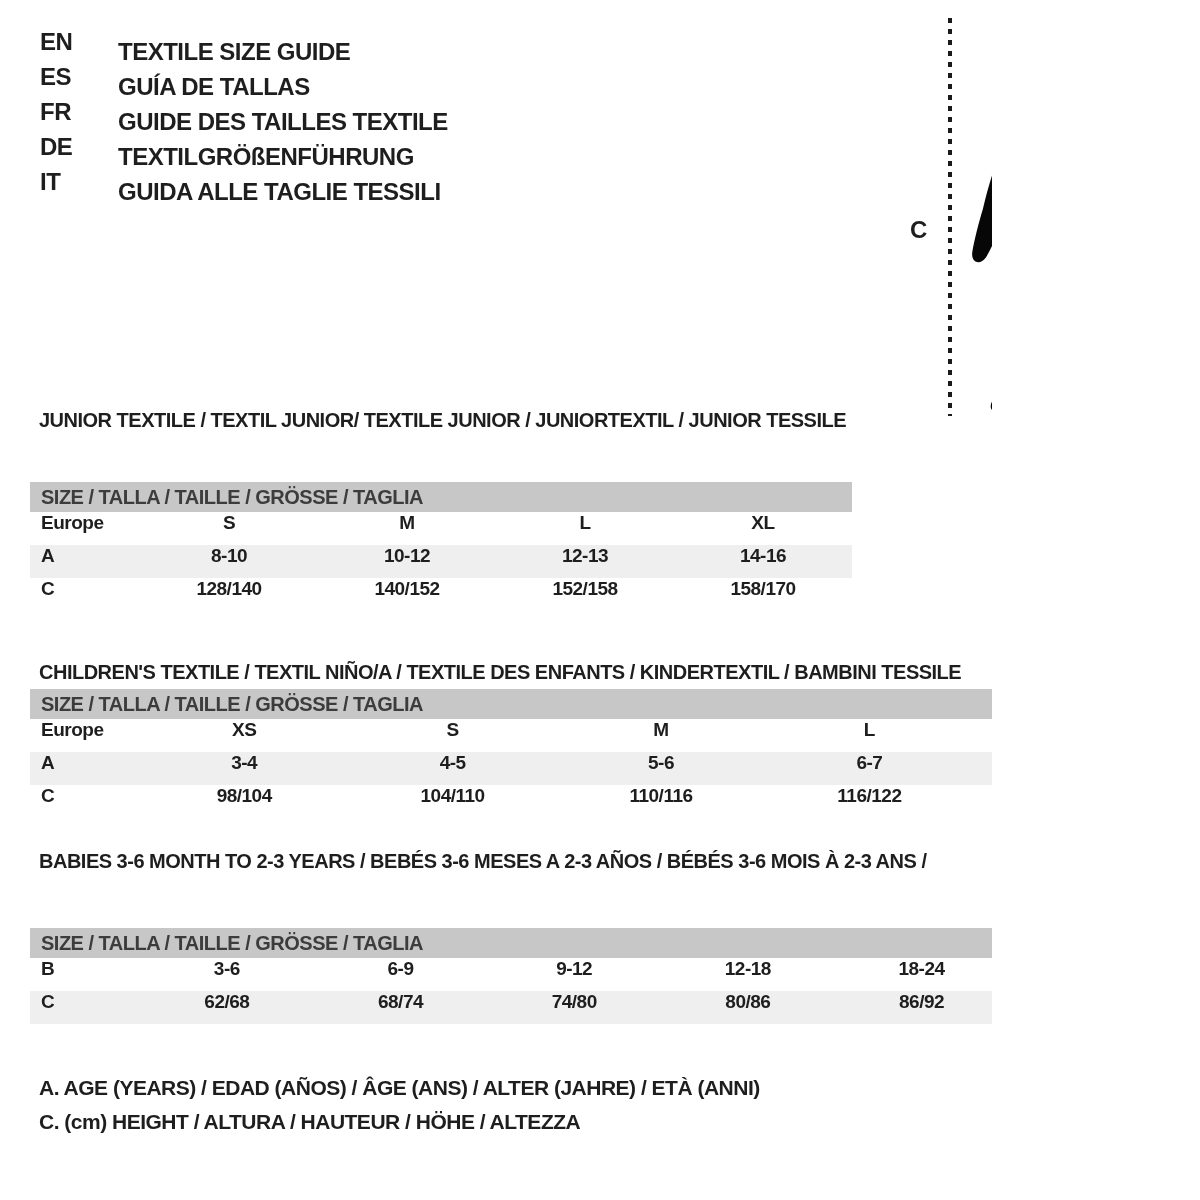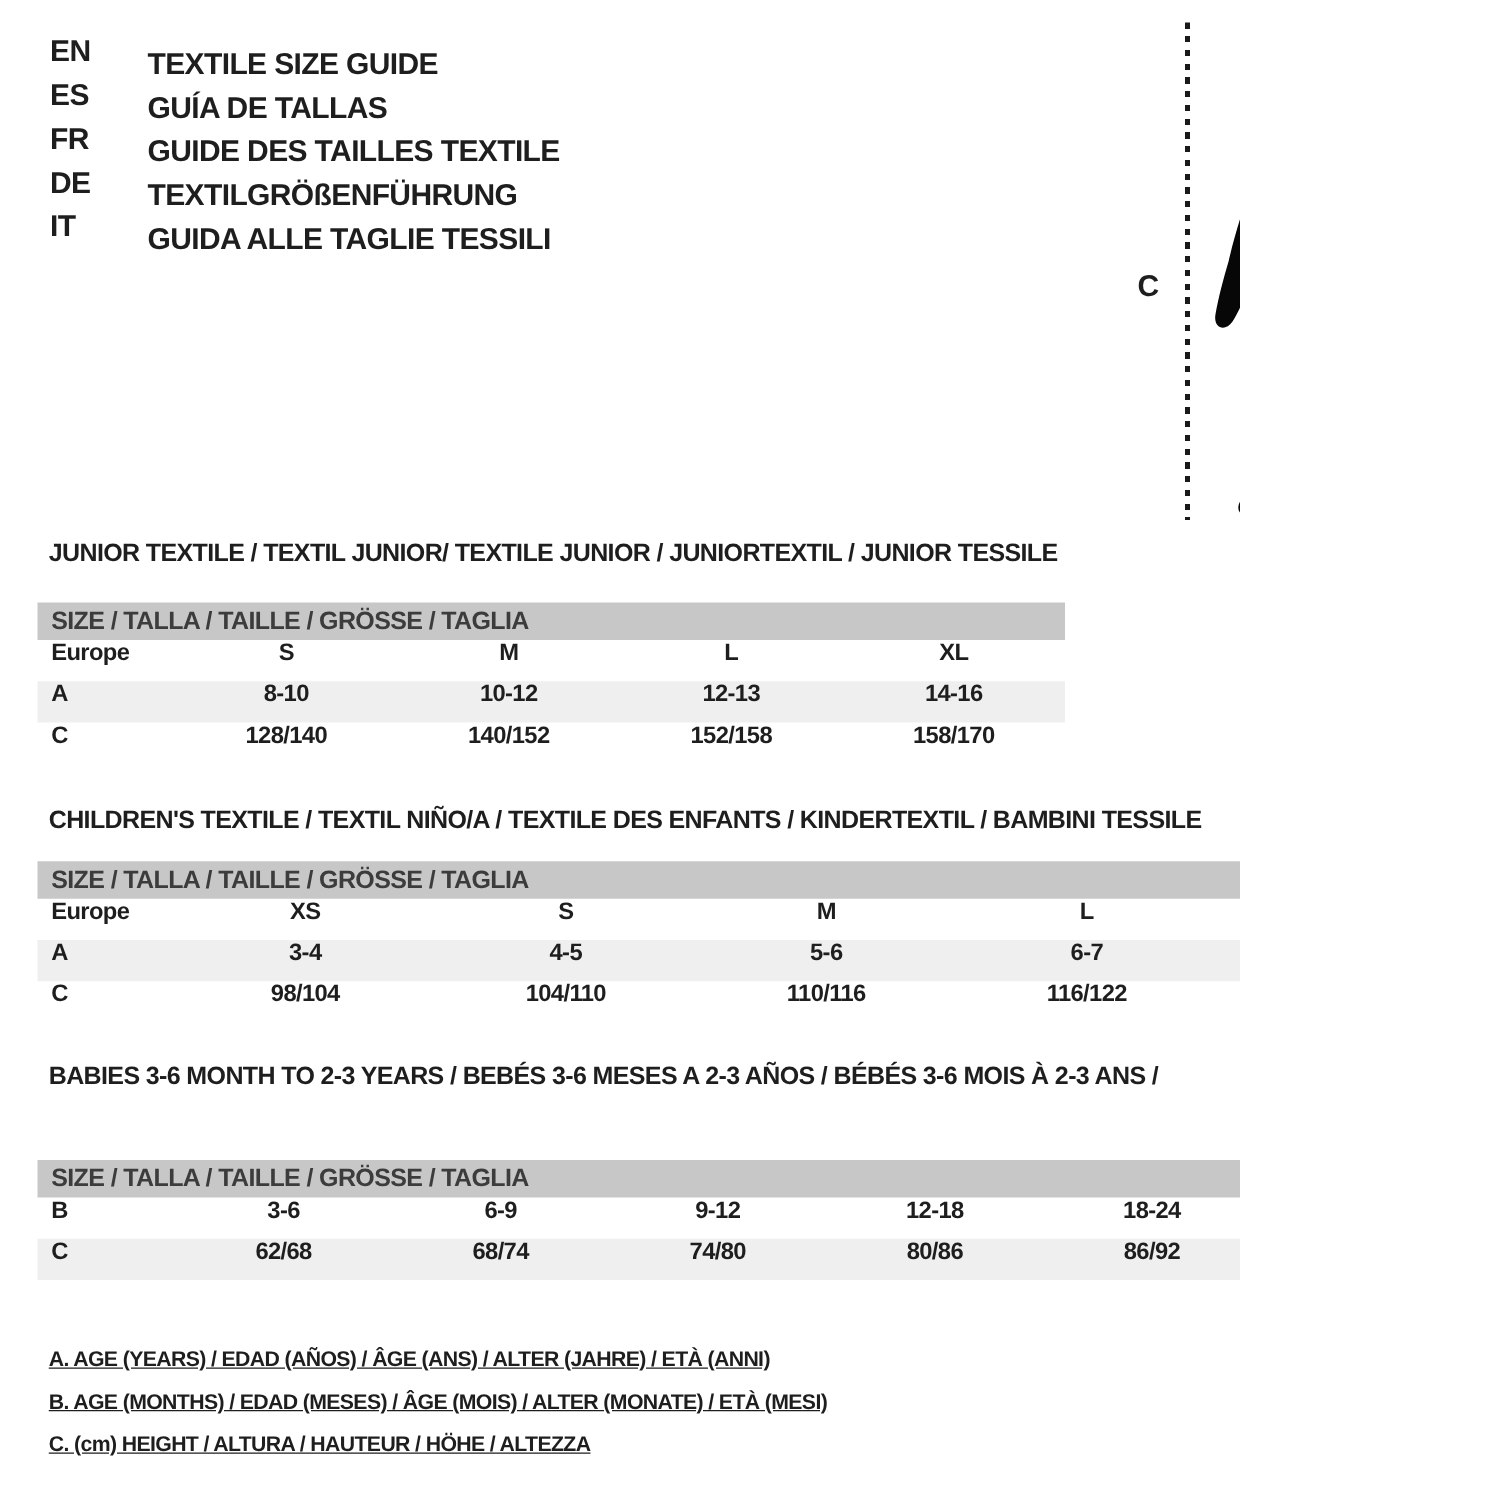--- a/index.html
+++ b/index.html
@@ -24,38 +24,38 @@
   
   .measure-line{
     position:absolute;left:948px;top:18px;width:4px;height:398px;
     background:repeating-linear-gradient(to bottom,#1a1a1a 0 5px,transparent 5px 11px);
   }
   .measure-label{position:absolute;left:910px;top:216px;font-size:24px;}
   .toddler-svg{position:absolute;left:963px;top:14px;width:178px;height:402px;}
   
   .section-title{position:absolute;left:39px;font-size:20px;white-space:nowrap;}
   .section-title .line{line-height:32px;}
-  #junior-title{top:432px;}
-  #children-title{top:645px;}
+  #junior-title{top:409px;}
+  #children-title{top:661px;}
   #babies-title{top:845px;}
   
   .size-table{position:absolute;left:30px;}
   #junior-table{top:482px;width:822px;}
   #children-table{top:689px;width:1152px;}
   #babies-table{top:928px;width:1152px;}
   .thead{
     height:30px;background:var(--header-bar-bg);color:var(--header-text);
     display:flex;align-items:center;padding-left:11px;font-size:20px;text-align:center;
   }
   .trow{display:flex;height:33px;align-items:flex-start;font-size:19px;}
   .trow.shaded{background:var(--row-shaded-bg);}
   .tlabel{width:110px;padding-left:11px;box-sizing:border-box;}
   .tcell{flex:1;text-align:center;}
   
-  .footnotes{position:absolute;left:39px;top:1071px;font-size:17px;text-decoration:underline;}
+  .footnotes{position:absolute;left:39px;top:1071px;font-size:21px;}
   .footnote{line-height:34px;white-space:nowrap;}
 </style>
 </head>
 <body>
 
 <div class="page">
 
   <div class="lang-block">
     <div class="lang-row">
       <span class="lang-code">EN</span>
@@ -197,17 +197,16 @@
       <span class="tcell">68/74</span>
       <span class="tcell">74/80</span>
       <span class="tcell">80/86</span>
       <span class="tcell">86/92</span>
       <span class="tcell">92/98</span>
     </div>
   </div>
 
   <div class="footnotes">
     <div class="footnote">A. AGE (YEARS) / EDAD (AÑOS) / ÂGE (ANS) / ALTER (JAHRE) / ETÀ (ANNI)</div>
-    <div class="footnote">B. AGE (MONTHS) / EDAD (MESES) / ÂGE (MOIS) / ALTER (MONATE) / ETÀ (MESI)</div>
     <div class="footnote">C. (cm) HEIGHT / ALTURA / HAUTEUR / HÖHE / ALTEZZA</div>
   </div>
 
 </div>
 
 </body></html>

